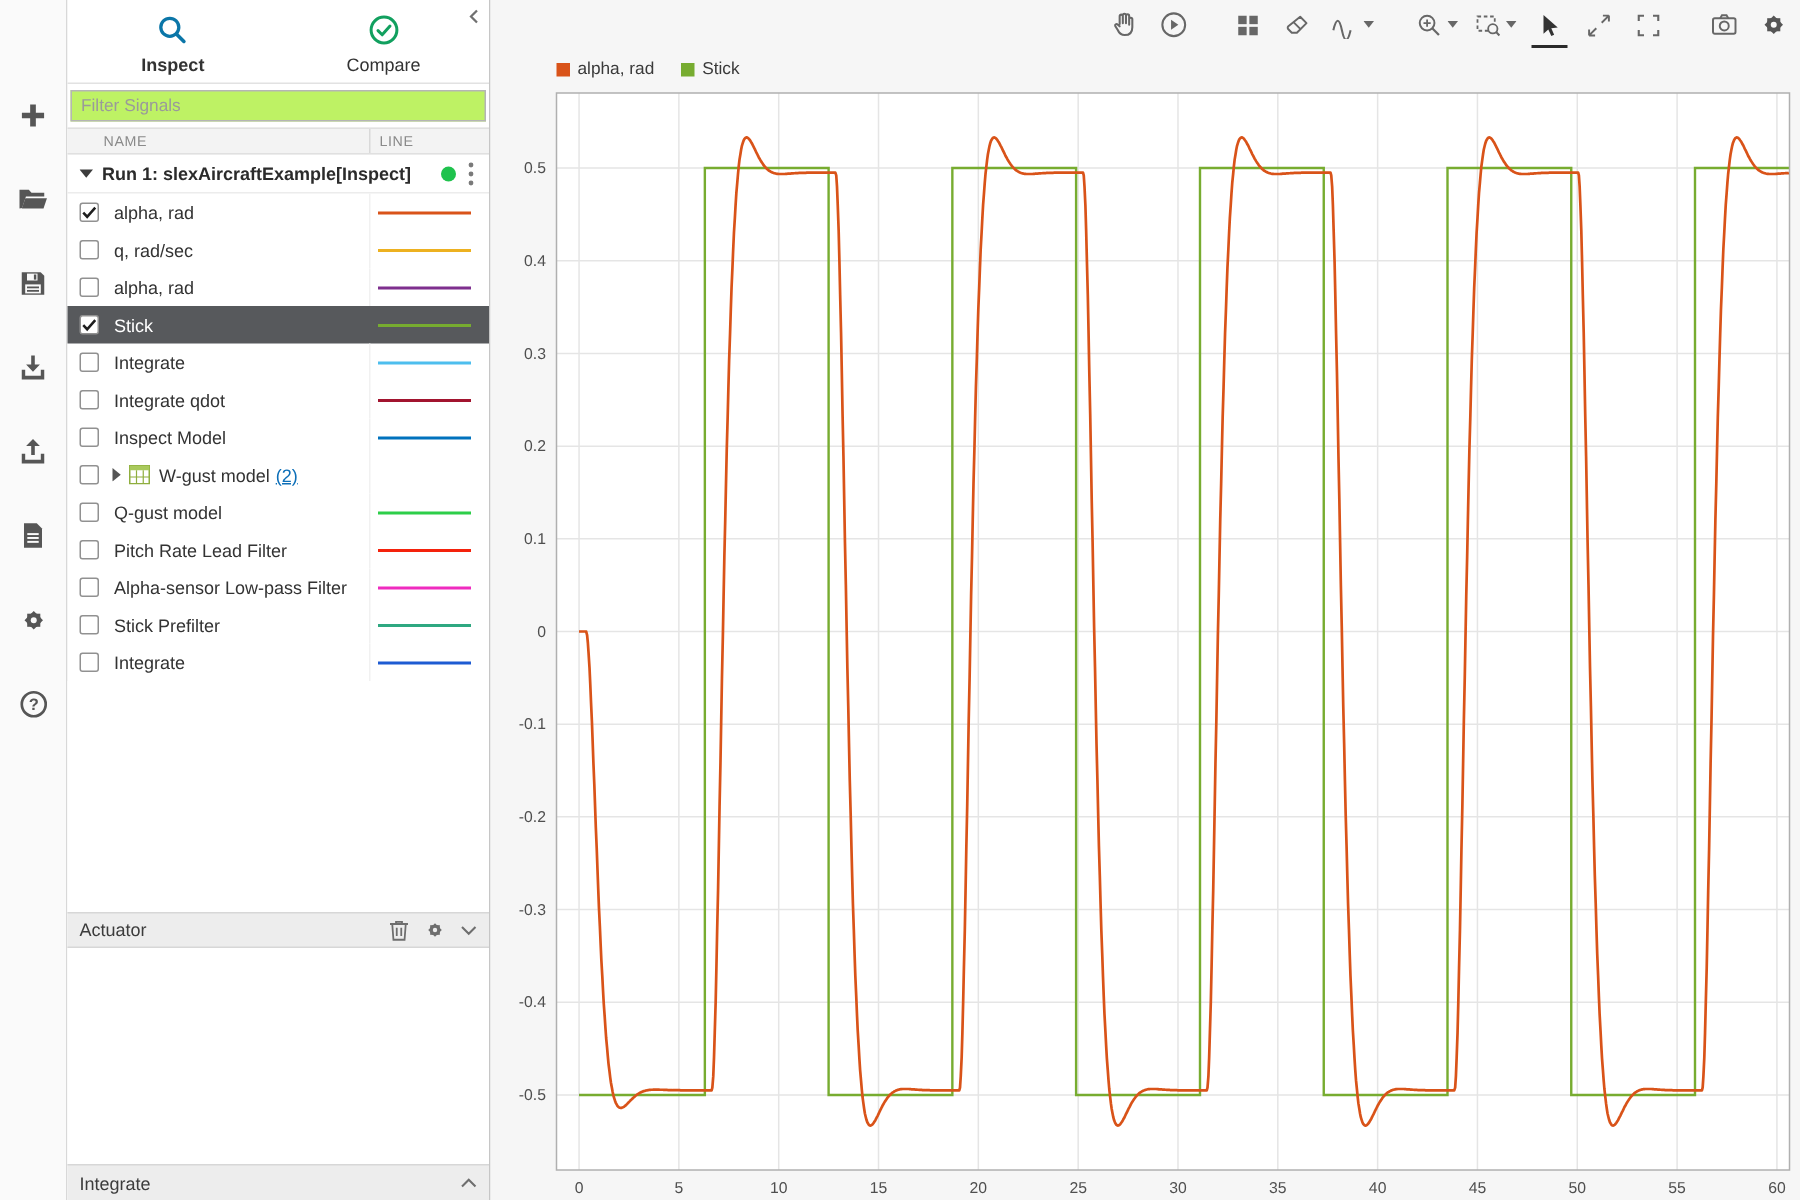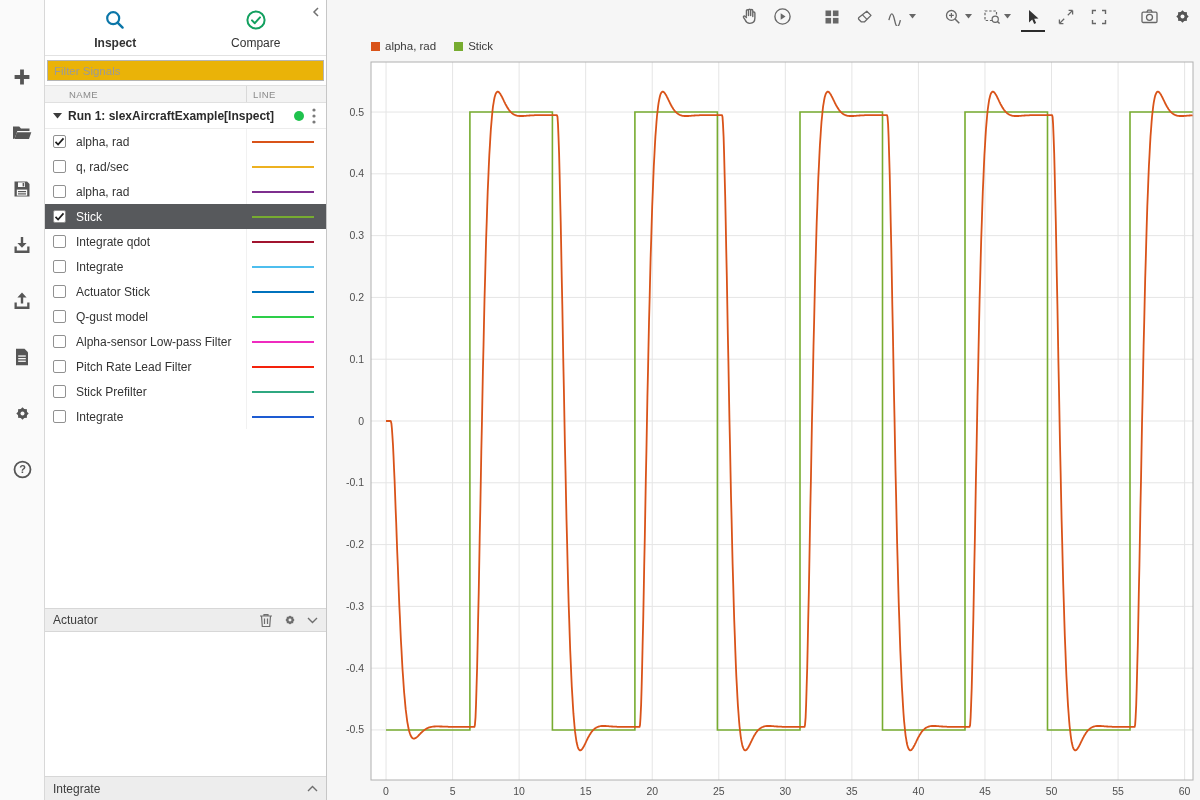--- a/index.html
+++ b/index.html
@@ -11,21 +11,21 @@
   .strip{width:45px;background:#fafafa;border-right:1px solid #d8d8d8;display:flex;flex-direction:column;align-items:center;padding-top:60px;gap:22px;flex:none}
   .strip-btn{width:34px;height:34px;border:none;background:transparent;display:flex;align-items:center;justify-content:center;cursor:pointer}
 
   
   .panel{width:282px;background:#fff;border-right:1px solid #c6c6c6;display:flex;flex-direction:column;position:relative;flex:none}
   .tabbar{height:56px;display:flex;border-bottom:1px solid #e2e2e2;position:relative;flex:none}
   .tab{flex:1;display:flex;flex-direction:column;align-items:center;justify-content:center;gap:2px;font-size:12px;color:#333;cursor:pointer;padding-top:4px}
   .tab.active{font-weight:bold}
   .collapse{position:absolute;top:4px;right:4px;cursor:pointer}
   .filter-wrap{height:29px;padding:4px 2px;flex:none}
-  .filter-wrap input{width:100%;height:21px;border:1px solid #b5b5b5;font-size:11.5px;padding:0 6px;color:#333;font-family:"Liberation Sans",sans-serif;background:#eab308}
+  .filter-wrap input{width:100%;height:21px;border:1px solid #b5b5b5;font-size:11.5px;padding:0 6px;color:#333;font-family:"Liberation Sans",sans-serif;background:#bef264}
   .filter-wrap input::placeholder{color:#9a9a9a}
   .thead{height:18px;display:flex;background:#f3f3f3;border-top:1px solid #e0e0e0;border-bottom:1px solid #e0e0e0;font-size:9.5px;color:#8a8a8a;letter-spacing:.4px;flex:none}
   .thead .c1{flex:1;padding-left:24px;line-height:17px}
   .thead .c2{width:80px;border-left:1px solid #d9d9d9;padding-left:6px;line-height:17px}
   .run-row{height:26px;display:flex;align-items:center;padding:0 8px;font-size:12px;font-weight:bold;color:#2b2b2b;border-bottom:1px solid #ececec;flex:none;gap:6px}
   .run-label{flex:1;white-space:nowrap;overflow:hidden}
   .run-dot{width:10px;height:10px;border-radius:50%;background:#1fc24d;flex:none}
   .sig-list{flex:none}
   .sig-row{height:25px;display:flex;align-items:center;font-size:12px;color:#333;cursor:default}
   .sig-row.selected{background:#57595c;color:#fff}
@@ -220,58 +220,77 @@
               <path d="M1.5 5.8l2.6 2.7L9.5 2.4" fill="none" stroke="#1e1e1e" stroke-width="1.7"></path>
             </svg>
           </span>
           <span class="sig-name">Stick</span>
           <span class="line-col">
             <span class="swatch" style="border-top-color: rgb(119, 172, 48);"></span>
           </span>
         </div>
         <div class="sig-row">
           <span class="cb"></span>
+          <span class="sig-name">Integrate</span>
+          <span class="line-col">
+            <span class="swatch" style="border-top-color: rgb(77, 190, 238);"></span>
+          </span>
+        </div>
+        <div class="sig-row">
+          <span class="cb"></span>
           <span class="sig-name">Integrate qdot</span>
           <span class="line-col">
             <span class="swatch" style="border-top-color: rgb(162, 20, 47);"></span>
           </span>
         </div>
         <div class="sig-row">
           <span class="cb"></span>
-          <span class="sig-name">Integrate</span>
-          <span class="line-col">
-            <span class="swatch" style="border-top-color: rgb(77, 190, 238);"></span>
-          </span>
-        </div>
-        <div class="sig-row">
-          <span class="cb"></span>
-          <span class="sig-name">Actuator Stick</span>
+          <span class="sig-name">Inspect Model</span>
           <span class="line-col">
             <span class="swatch" style="border-top-color: rgb(0, 114, 189);"></span>
           </span>
         </div>
         <div class="sig-row">
           <span class="cb"></span>
+          <span class="caret-r">
+            <svg width="7" height="9" viewBox="0 0 7 9">
+              <path d="M1 0l5.5 4.5L1 9z" fill="#555"></path>
+            </svg>
+          </span>
+          <span class="bus-ic">
+            <svg width="14" height="13" viewBox="0 0 14 13">
+              <rect x="0.5" y="0.5" width="13" height="12" fill="#fff" stroke="#8fae3e"></rect>
+              <rect x="0.5" y="0.5" width="13" height="3" fill="#a9c95c"></rect>
+              <path d="M5 3.5v9M9.5 3.5v9M0.5 8h13" stroke="#8fae3e" stroke-width="0.8"></path>
+            </svg>
+          </span>
+          <span class="grp-name">W-gust model</span>
+          <span class="cnt">(2)</span>
+          <span style="flex: 1 1 0%;"></span>
+          <span class="line-col"></span>
+        </div>
+        <div class="sig-row">
+          <span class="cb"></span>
           <span class="sig-name">Q-gust model</span>
           <span class="line-col">
             <span class="swatch" style="border-top-color: rgb(45, 206, 73);"></span>
           </span>
         </div>
         <div class="sig-row">
           <span class="cb"></span>
+          <span class="sig-name">Pitch Rate Lead Filter</span>
+          <span class="line-col">
+            <span class="swatch" style="border-top-color: rgb(244, 34, 12);"></span>
+          </span>
+        </div>
+        <div class="sig-row">
+          <span class="cb"></span>
           <span class="sig-name">Alpha-sensor Low-pass Filter</span>
           <span class="line-col">
             <span class="swatch" style="border-top-color: rgb(239, 43, 191);"></span>
-          </span>
-        </div>
-        <div class="sig-row">
-          <span class="cb"></span>
-          <span class="sig-name">Pitch Rate Lead Filter</span>
-          <span class="line-col">
-            <span class="swatch" style="border-top-color: rgb(244, 34, 12);"></span>
           </span>
         </div>
         <div class="sig-row">
           <span class="cb"></span>
           <span class="sig-name">Stick Prefilter</span>
           <span class="line-col">
             <span class="swatch" style="border-top-color: rgb(47, 168, 129);"></span>
           </span>
         </div>
         <div class="sig-row">

